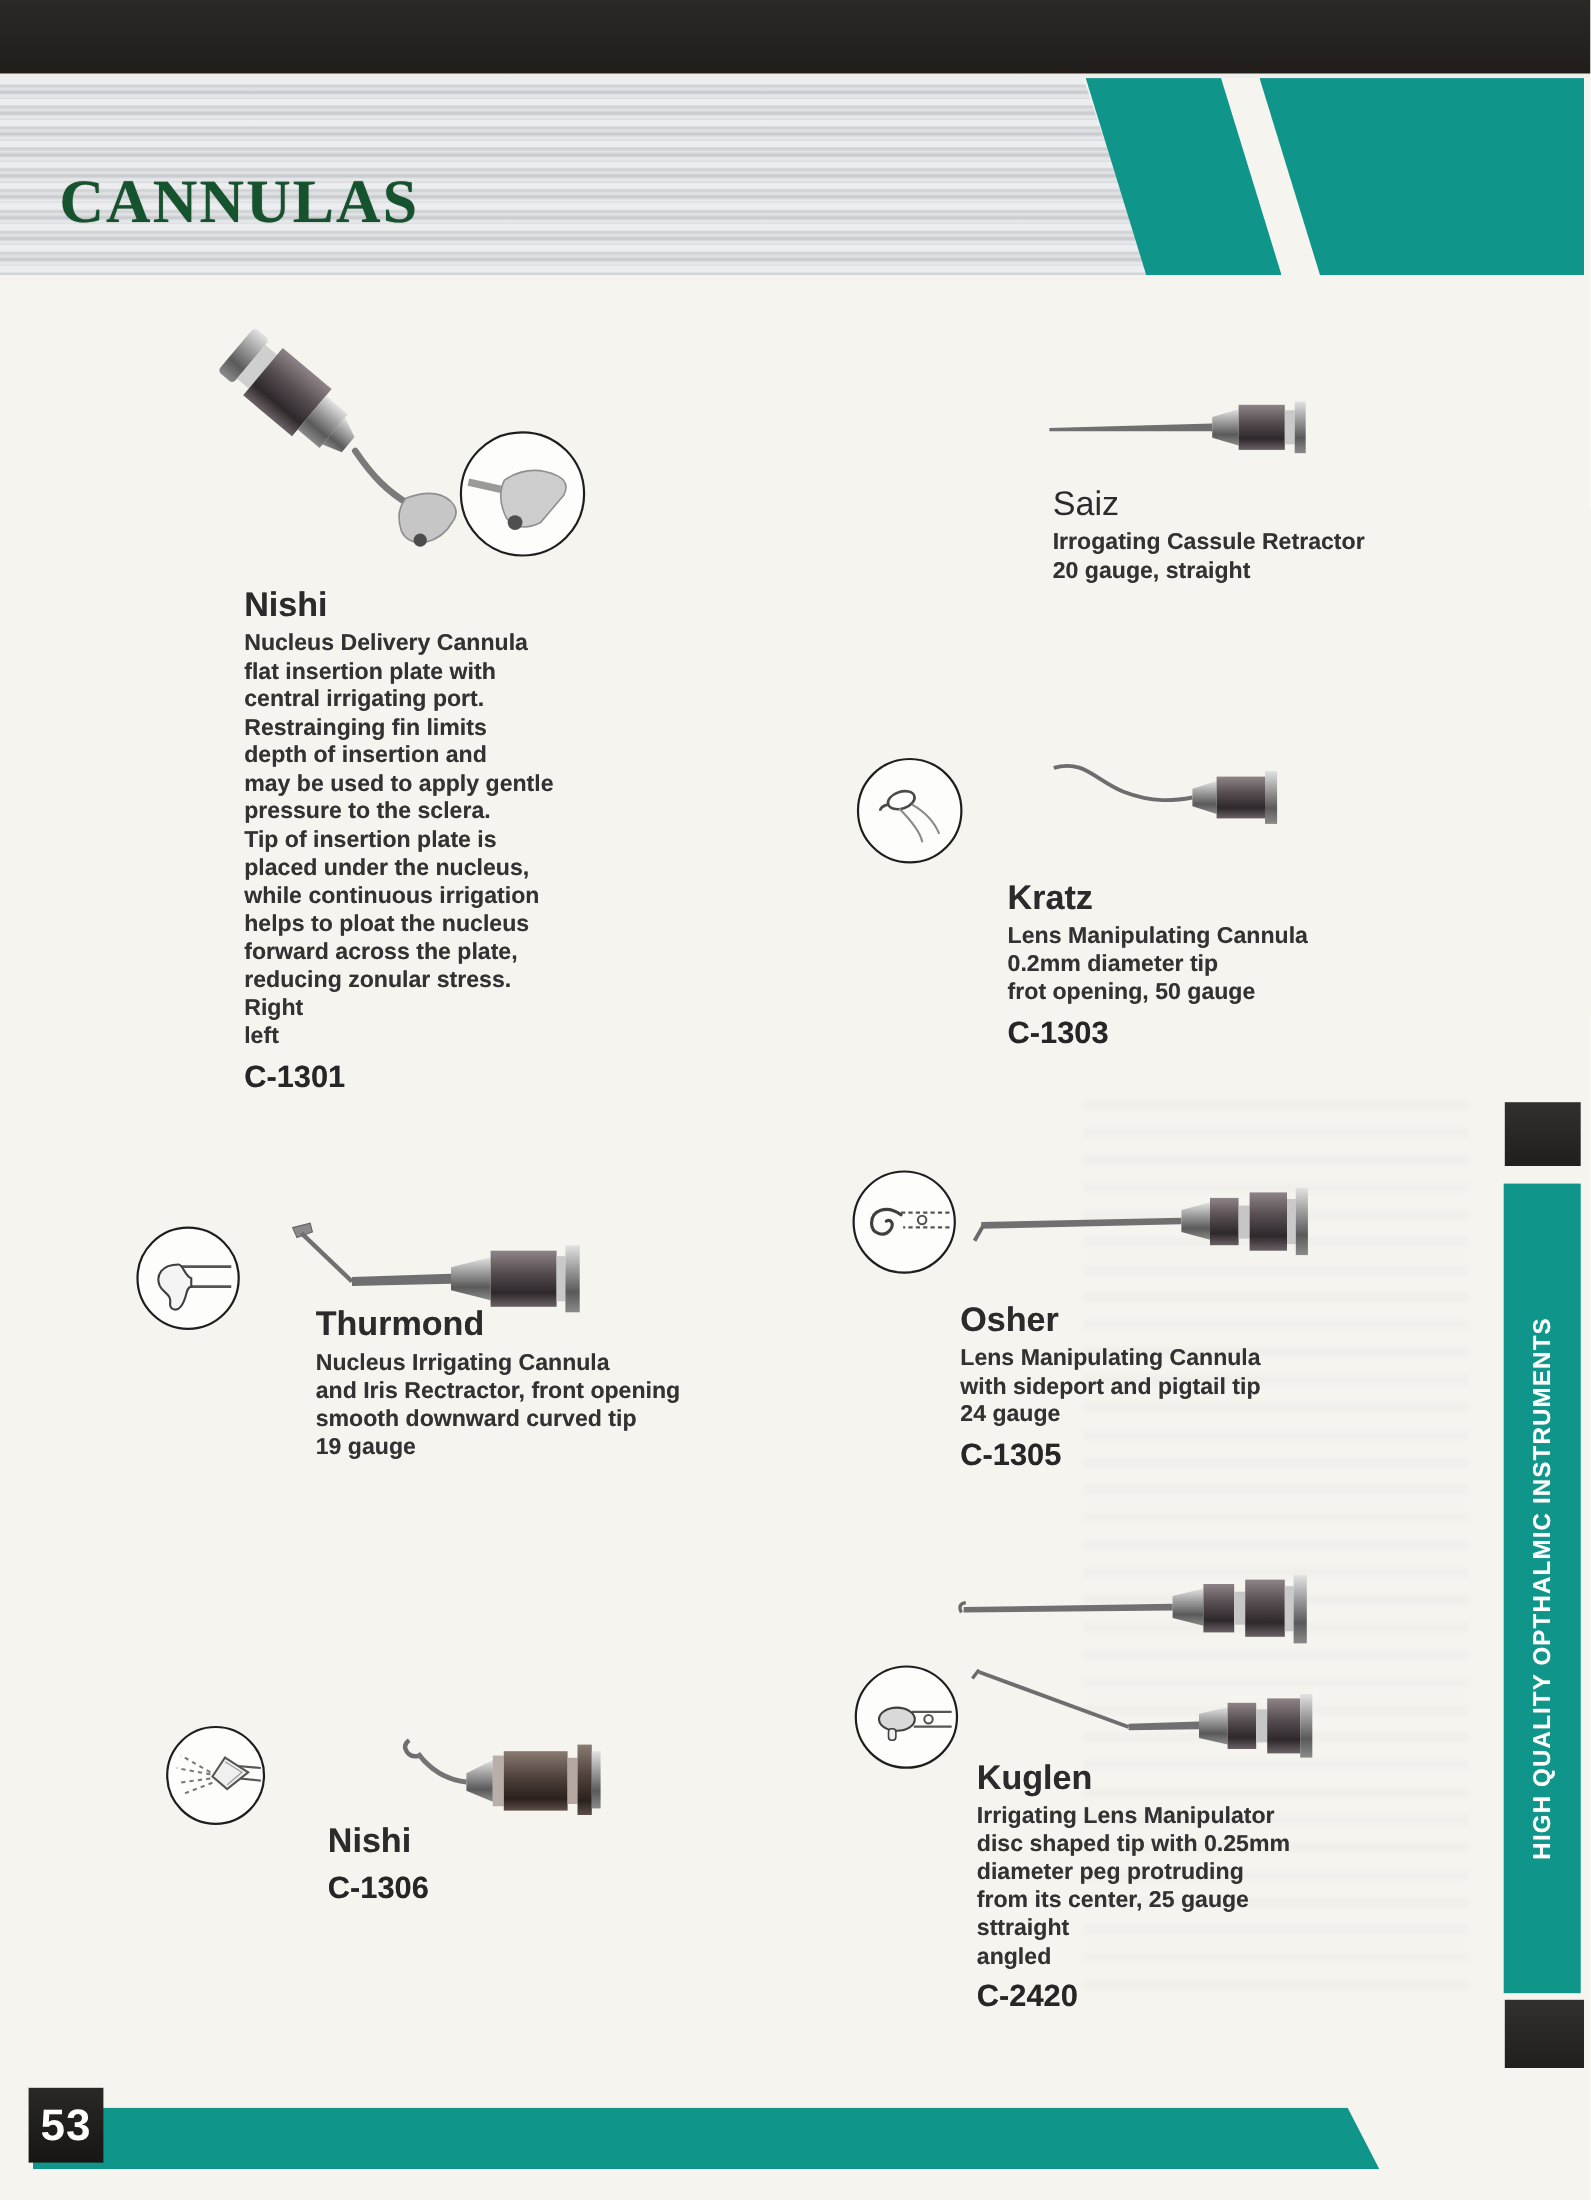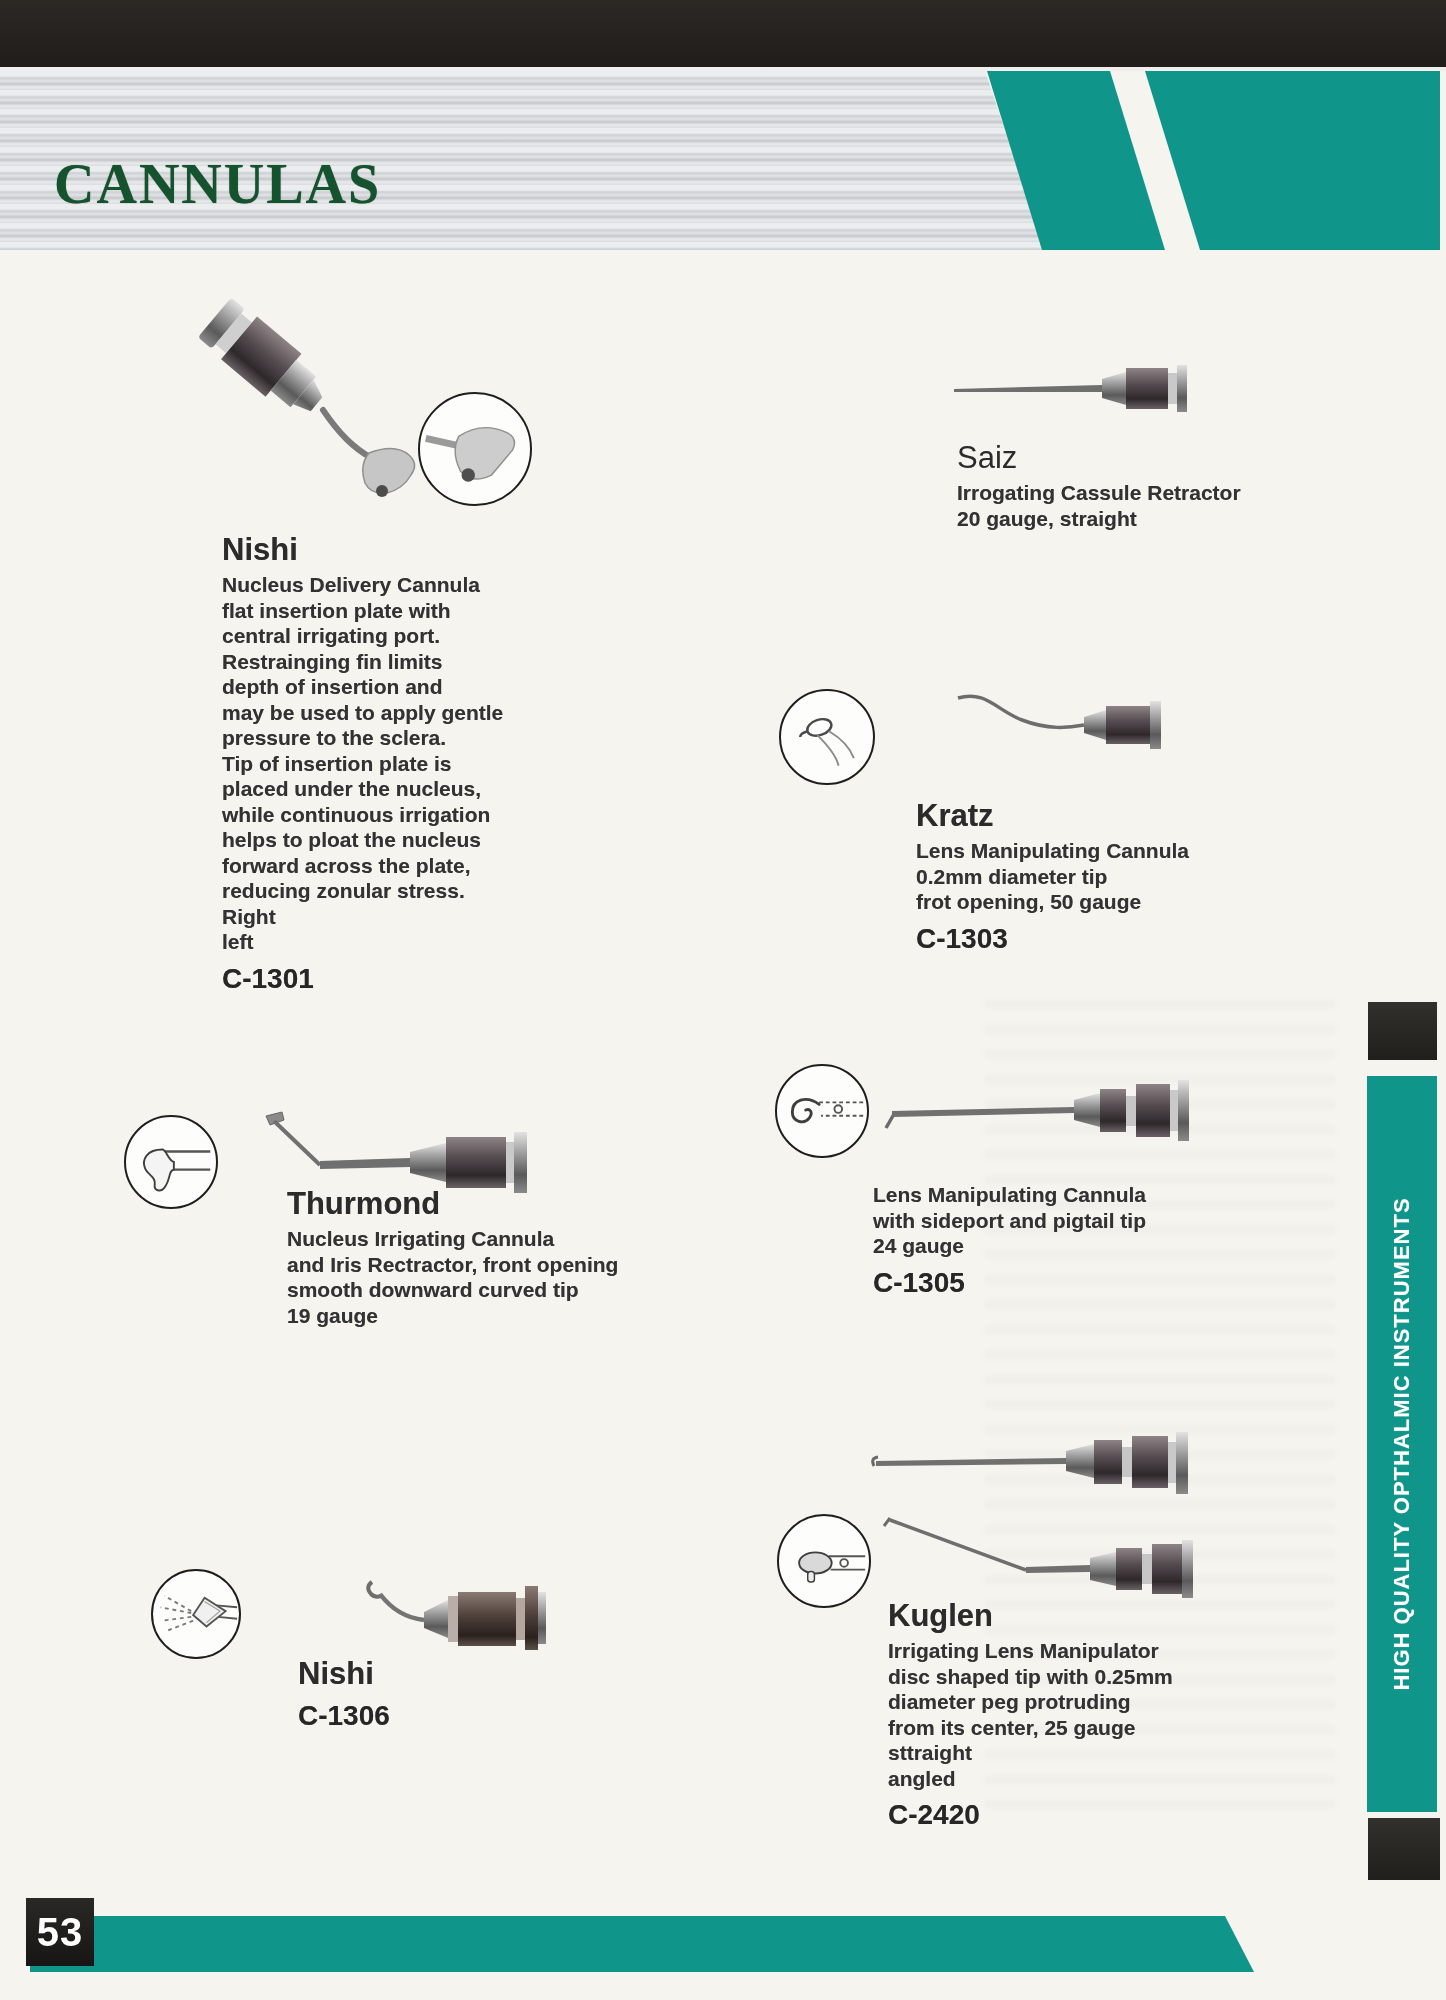--- a/index.html
+++ b/index.html
@@ -219,20 +219,21 @@
     <path d="M8,56 L16,42" stroke="#6a6a6a" stroke-width="3.5"></path>
     <polygon points="14,39 196,35 196,41 14,45" fill="#707070"></polygon>
     <polygon points="196,28 222,21 222,55 196,48" fill="url(#gm)"></polygon>
     <rect x="222" y="17" width="26" height="43" fill="url(#gk)"></rect>
     <rect x="248" y="24" width="10" height="30" fill="#c6c6c6"></rect>
     <rect x="258" y="12" width="34" height="53" fill="url(#gk)"></rect>
     <rect x="292" y="18" width="8" height="41" fill="#c9c9c9"></rect>
     <rect x="300" y="8" width="11" height="61" fill="url(#gm)"></rect>
   </svg>
   <section class="prod p5t">
+    <h2>Osher</h2>
     <div>
       <div class="lt">Lens Manipulating Cannula</div>
       <div class="lt">with sideport and pigtail tip</div>
       <div class="lt">24 gauge</div>
     </div>
     <div class="code">C-1305</div>
   </section>
 
   <div class="inset" style="left:151px;top:1569px;width:90px;height:90px">
     <svg viewBox="0 0 90 90">

